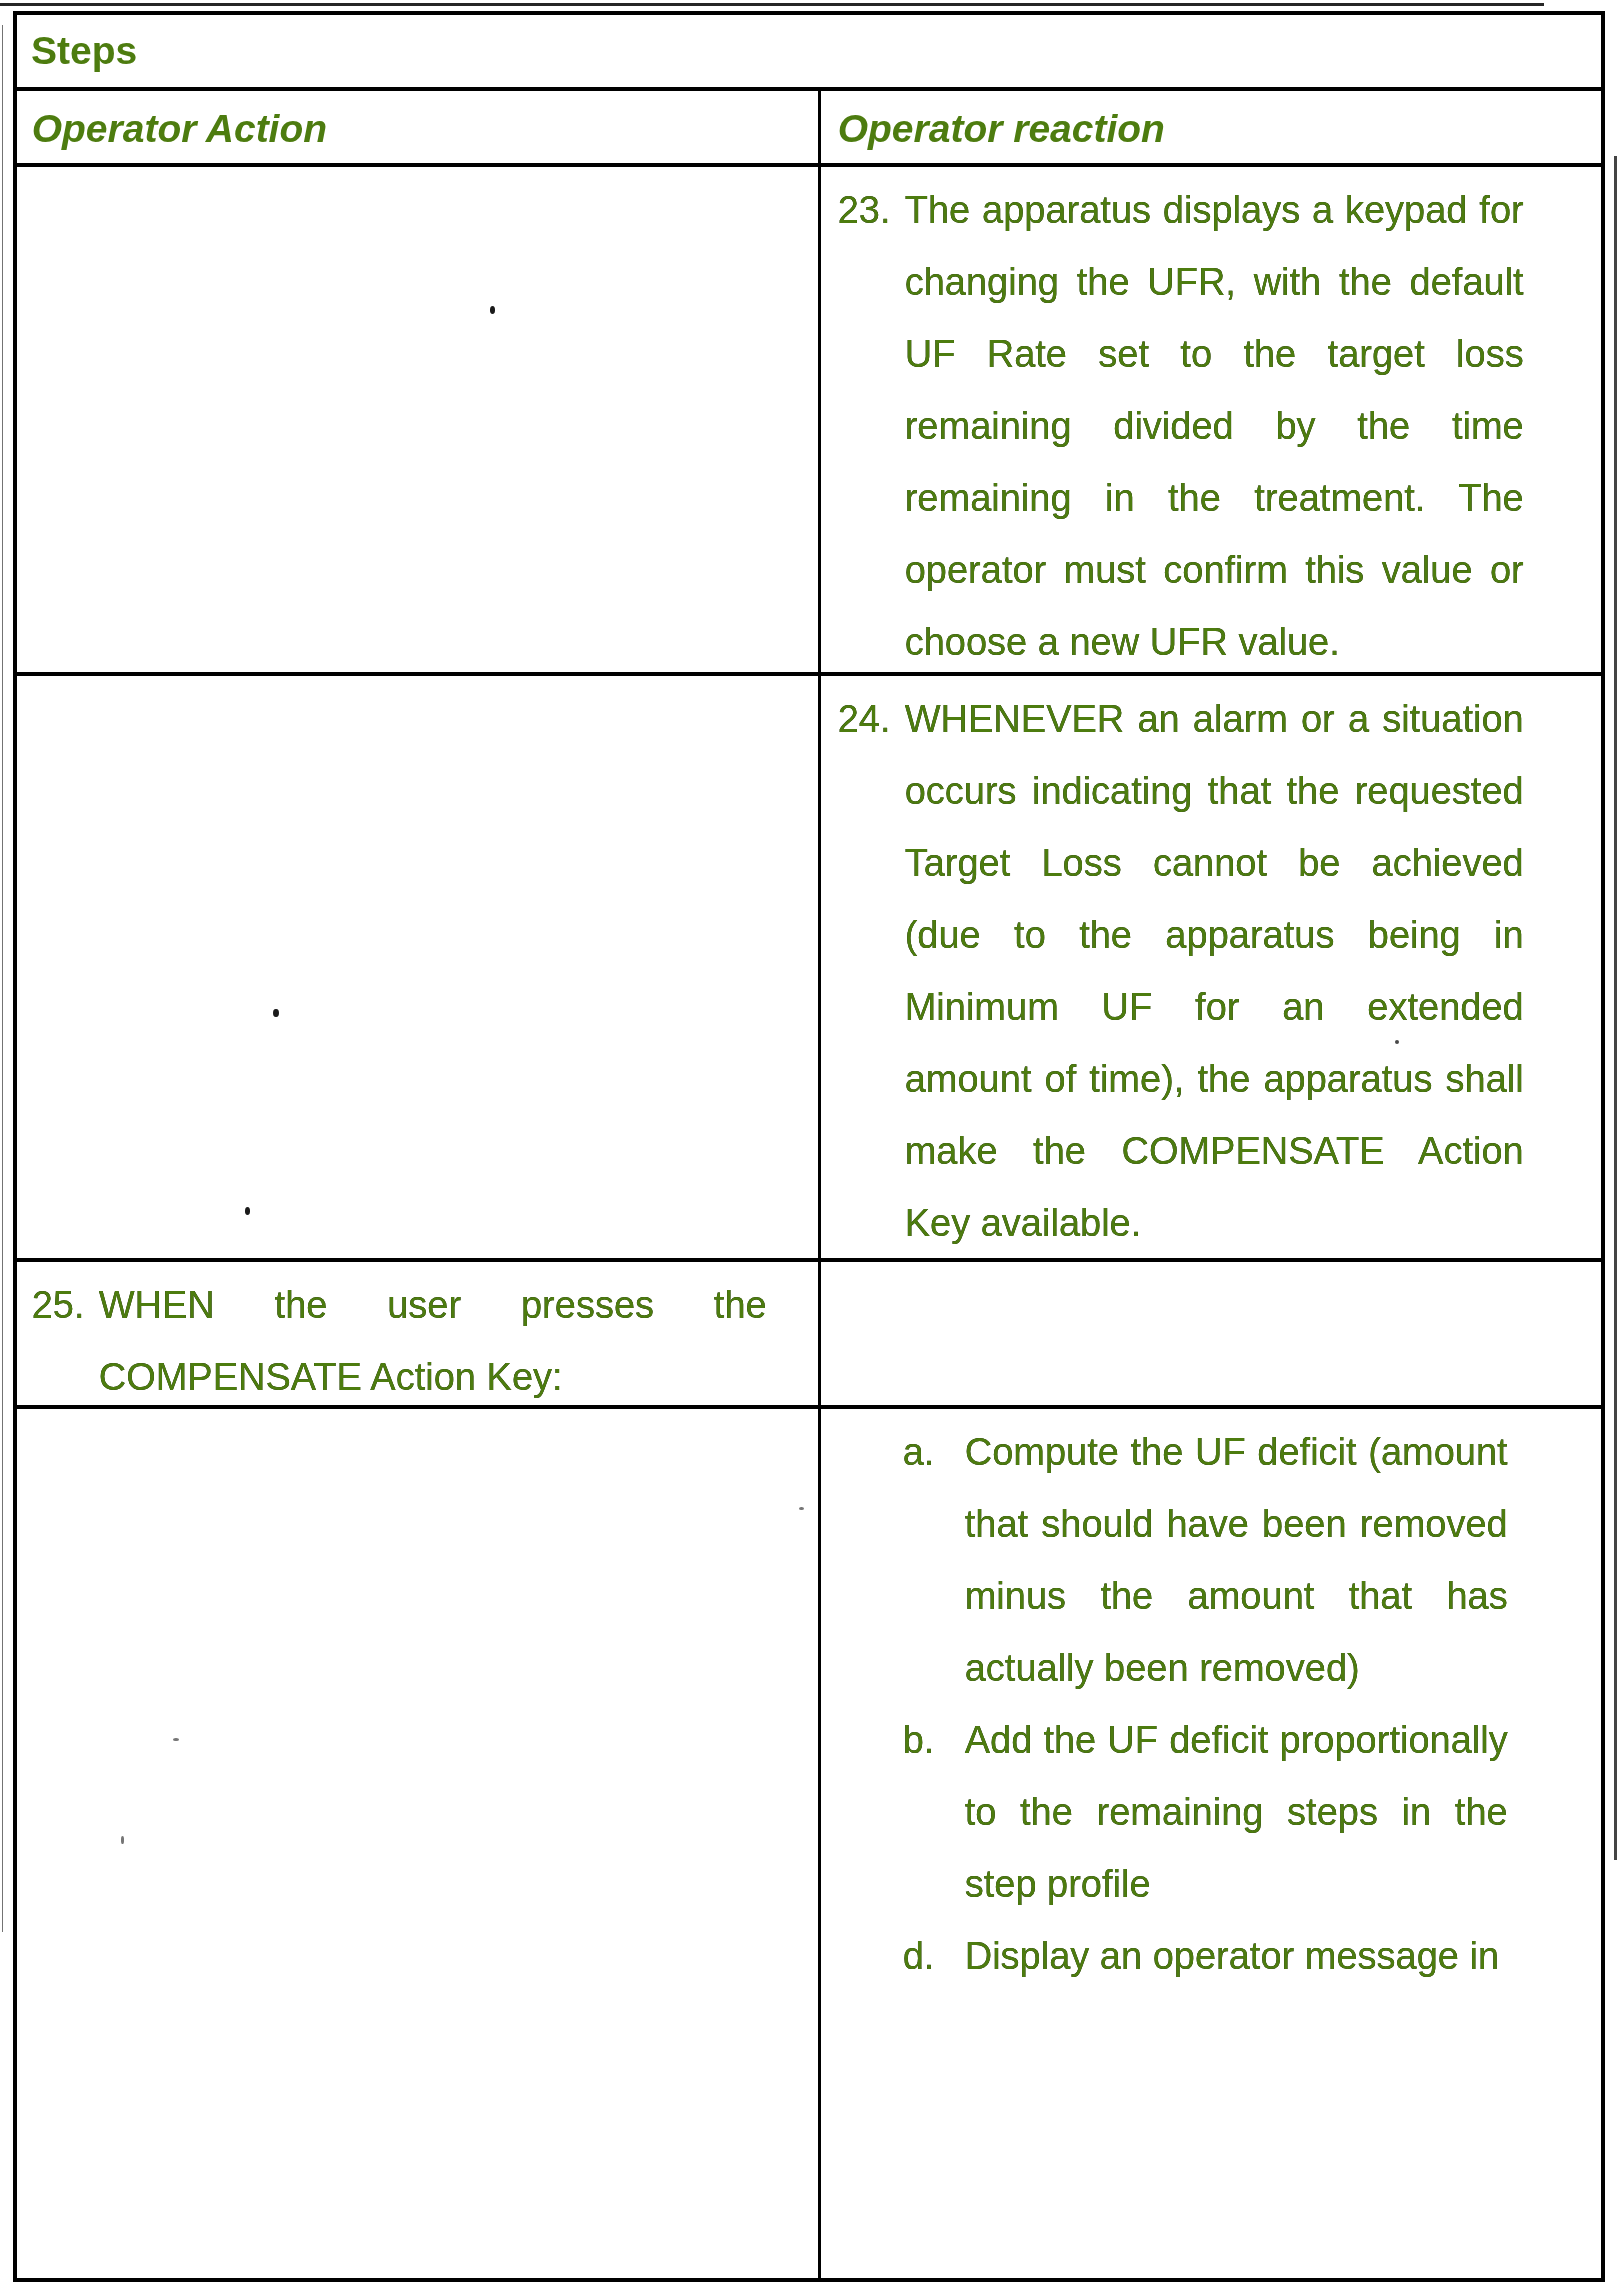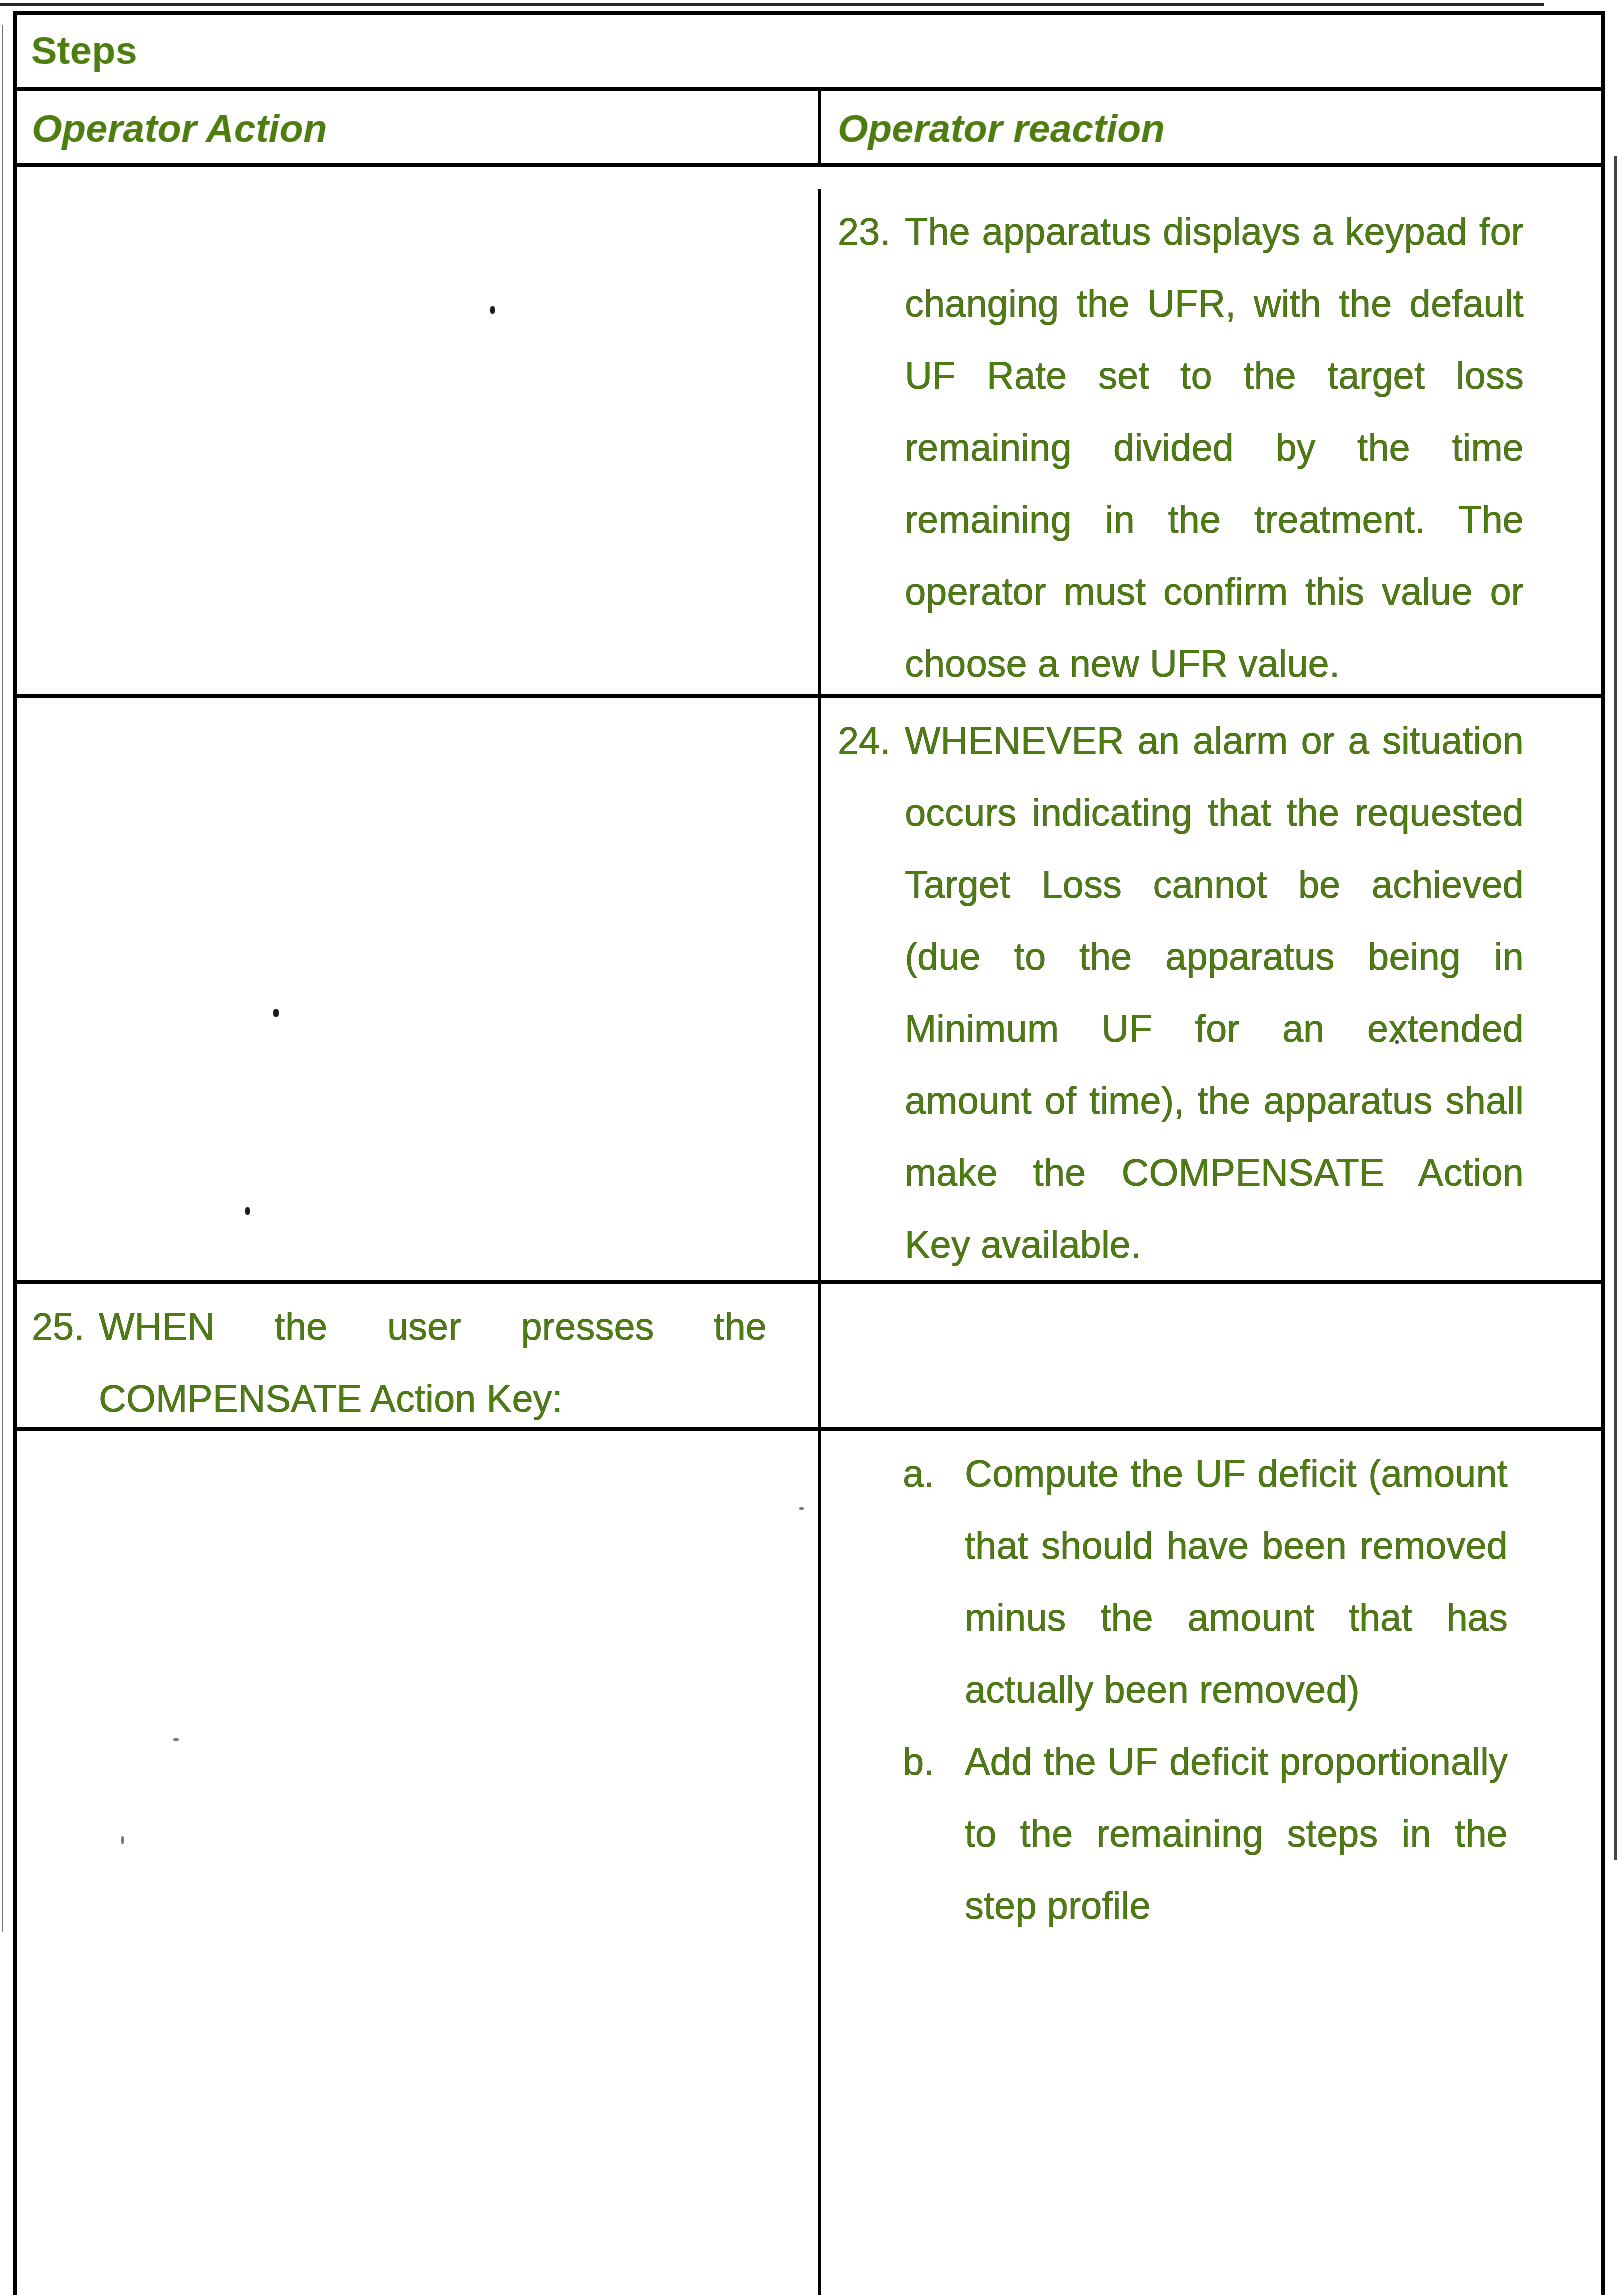--- a/index.html
+++ b/index.html
@@ -21,21 +21,21 @@
     position:absolute;left:12.7px;top:11px;
     width:1592px;
     border:4.2px solid #000;
     box-sizing:border-box;
     background:#fff;
   }
   .trow{border-bottom:4.2px solid #000;display:flex;box-sizing:content-box;}
   .trow:last-child{border-bottom:none;}
   .title-row{height:72px;display:block;}
   .head-row{height:72px;font-style:italic;}
-  .r23{height:505px;margin-top:22px;}
+  .r23{height:505px;}
   .r24{height:582px;}
   .r25{height:143px;}
   .r26{height:869px;}
 
   .cell-l{
     width:804px;box-sizing:border-box;
     border-right:3.4px solid #000;
     padding:6.7px 51px 0 15px;
     overflow:hidden;
   }
@@ -92,20 +92,21 @@
         <p class="item"><span class="num">25.</span><span>WHEN the user presses the COMPENSATE Action Key:</span></p>
       </div>
       <div class="cell-r bodytext"></div>
     </div>
 
     <div class="trow r26">
       <div class="cell-l bodytext"></div>
       <div class="cell-r bodytext">
         <p class="sub"><span class="submark">a.</span><span>Compute the UF deficit (amount that should have been removed minus the amount that has actually been removed)</span></p>
         <p class="sub"><span class="submark">b.</span><span>Add the UF deficit proportionally to the remaining steps in the step profile</span></p>
+        <p class="sub"><span class="submark">d.</span><span>Display an operator message in</span></p>
       </div>
     </div>
 
   </div>
 
   <div class="speck" style="left:490px;top:306px;width:5px;height:7.6px;"></div>
   <div class="speck" style="left:273px;top:1009px;width:5.9px;height:8.4px;"></div>
   <div class="speck" style="left:245px;top:1207px;width:5px;height:7.6px;"></div>
   <div class="speck" style="left:1395px;top:1040px;width:4.2px;height:4.2px;opacity:.8;"></div>
   <div class="speck" style="left:173px;top:1738px;width:5.9px;height:3.4px;opacity:.6;"></div>

